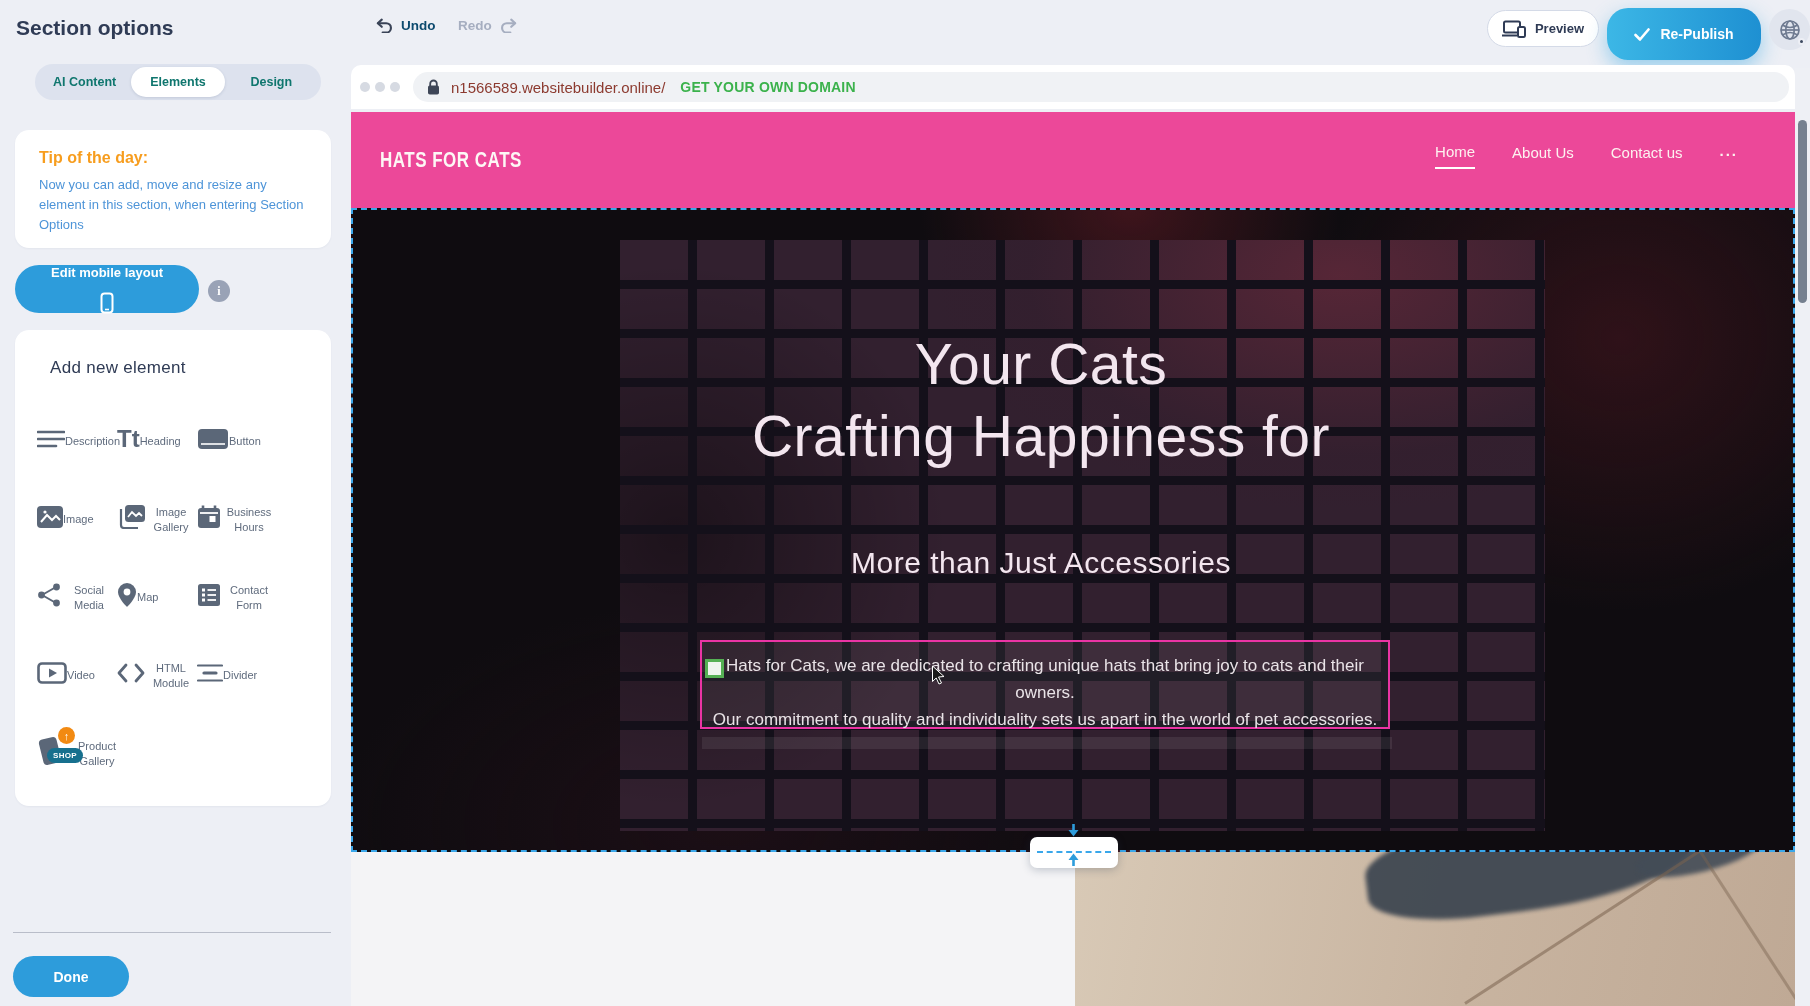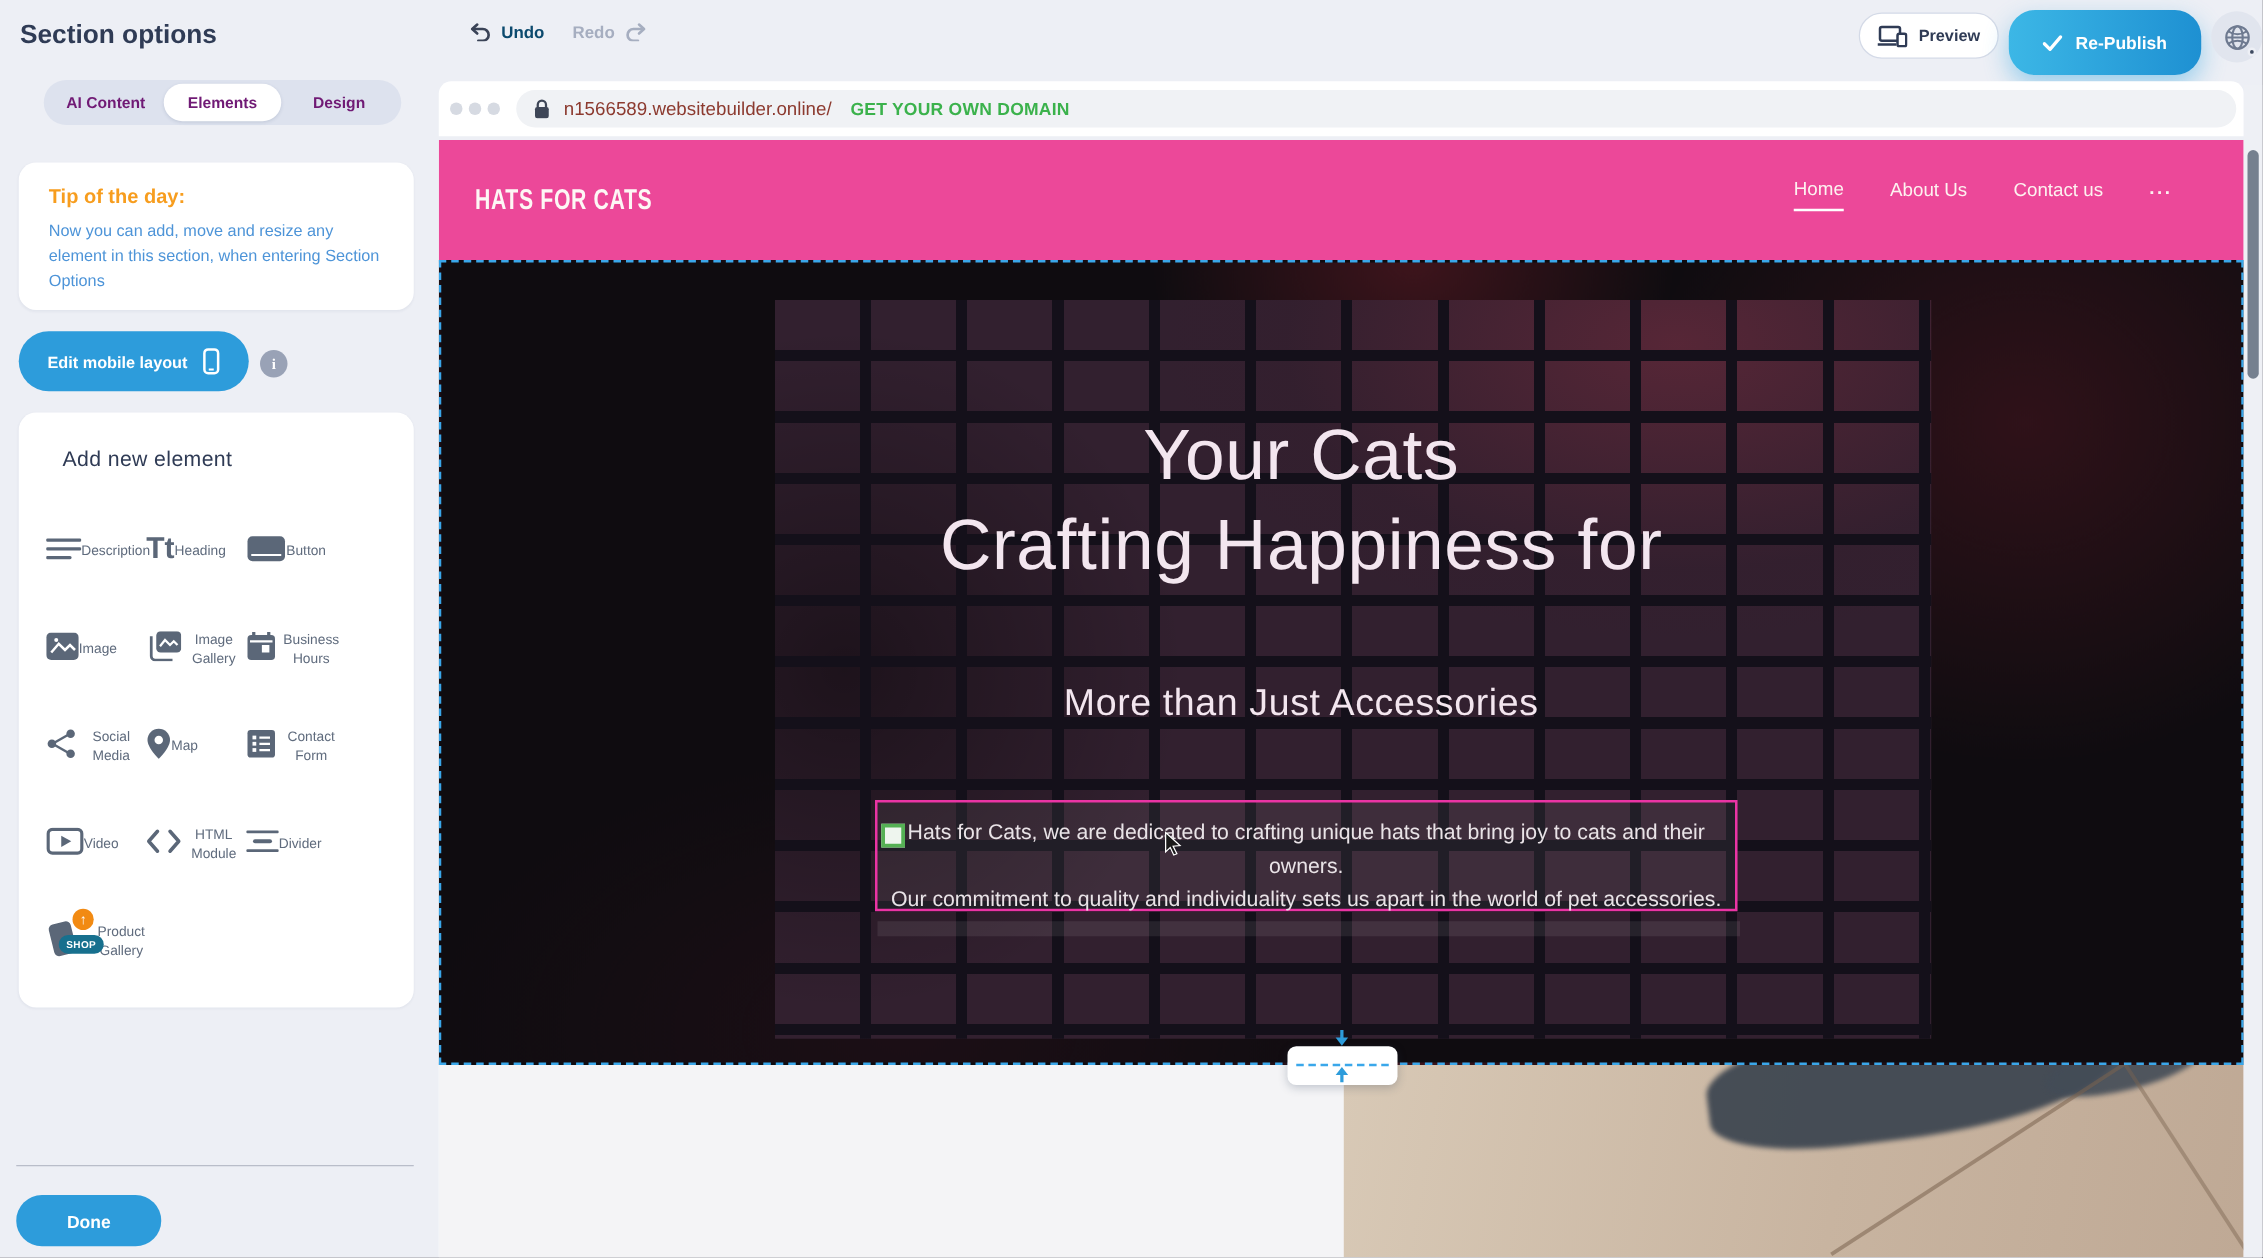--- a/index.html
+++ b/index.html
@@ -2,27 +2,27 @@
 <html><head>
 <meta charset="utf-8">
 <style>
   html,body{margin:0;padding:0;background:#edeff5;}
   *{box-sizing:border-box;font-family:"Liberation Sans",sans-serif;}
   #app{position:relative;width:1810px;height:1006px;background:#edeff5;overflow:hidden;}
 
   
   .panel-title{position:absolute;left:16px;top:16px;font-size:21px;font-weight:bold;color:#2f3b55;}
   .tabs{position:absolute;left:35px;top:64px;width:286px;height:36px;background:#dde2ee;border-radius:18px;display:flex;padding:3px;}
-  .tab{flex:1;display:flex;align-items:center;justify-content:center;font-size:12.5px;font-weight:bold;color:#701a75;border-radius:15px;cursor:pointer;}
+  .tab{flex:1;display:flex;align-items:center;justify-content:center;font-size:12.5px;font-weight:bold;color:#0f766e;border-radius:15px;cursor:pointer;}
   .tab.active{background:#ffffff;box-shadow:0 1px 3px rgba(40,60,100,.15);}
   .card{position:absolute;background:#fff;border-radius:14px;box-shadow:0 1px 2px rgba(40,60,100,.05);}
   .tip-card{left:15px;top:130px;width:316px;height:118px;padding:19px 24px;}
   .tip-title{color:#f79d1e;font-size:16px;font-weight:bold;}
   .tip-body{color:#4d94d8;font-size:13px;line-height:1.55;margin-top:8px;}
-  .btn-blue{background:#2d9cdb;color:#fff;font-weight:bold;border:none;display:flex;align-items:center;justify-content:center;cursor:pointer;}
+  .btn-blue{background:#2d9cdb;color:#fff;font-weight:bold;border:none;display:flex;align-items:center;justify-content:center;cursor:pointer;flex-direction:column;}
   .edit-mobile{position:absolute;left:15px;top:265px;width:184px;height:48px;border-radius:26px;font-size:13px;gap:12px;}
   .info-btn{position:absolute;left:208px;top:280px;width:22px;height:22px;border-radius:50%;background:#99a2b6;color:#fff;font-size:12px;font-weight:bold;display:flex;align-items:center;justify-content:center;font-family:"Liberation Serif",serif;cursor:pointer;}
   .add-card{left:15px;top:330px;width:316px;height:476px;padding:28px 0 0 0;}
   .add-title{font-size:17px;color:#2f3b55;margin-left:35px;letter-spacing:.3px;}
   .elements-grid{display:grid;grid-template-columns:repeat(3,80px);grid-template-rows:repeat(5,78px);margin:22px 0 0 22px;width:240px;}
   .el-item{display:flex;flex-direction:row;align-items:center;cursor:pointer;}
   .el-icon{height:30px;display:flex;align-items:center;justify-content:center;color:#5b6778;}
   .el-label{font-size:11px;color:#5f6b7d;margin-top:5px;text-align:center;line-height:1.3;max-width:74px;}
   .pg-wrap{position:relative;width:40px;height:32px;}
   .pg-phone{position:absolute;left:4px;top:3px;width:18px;height:26px;border-radius:4px;background:#5b6778;transform:rotate(-14deg);}

